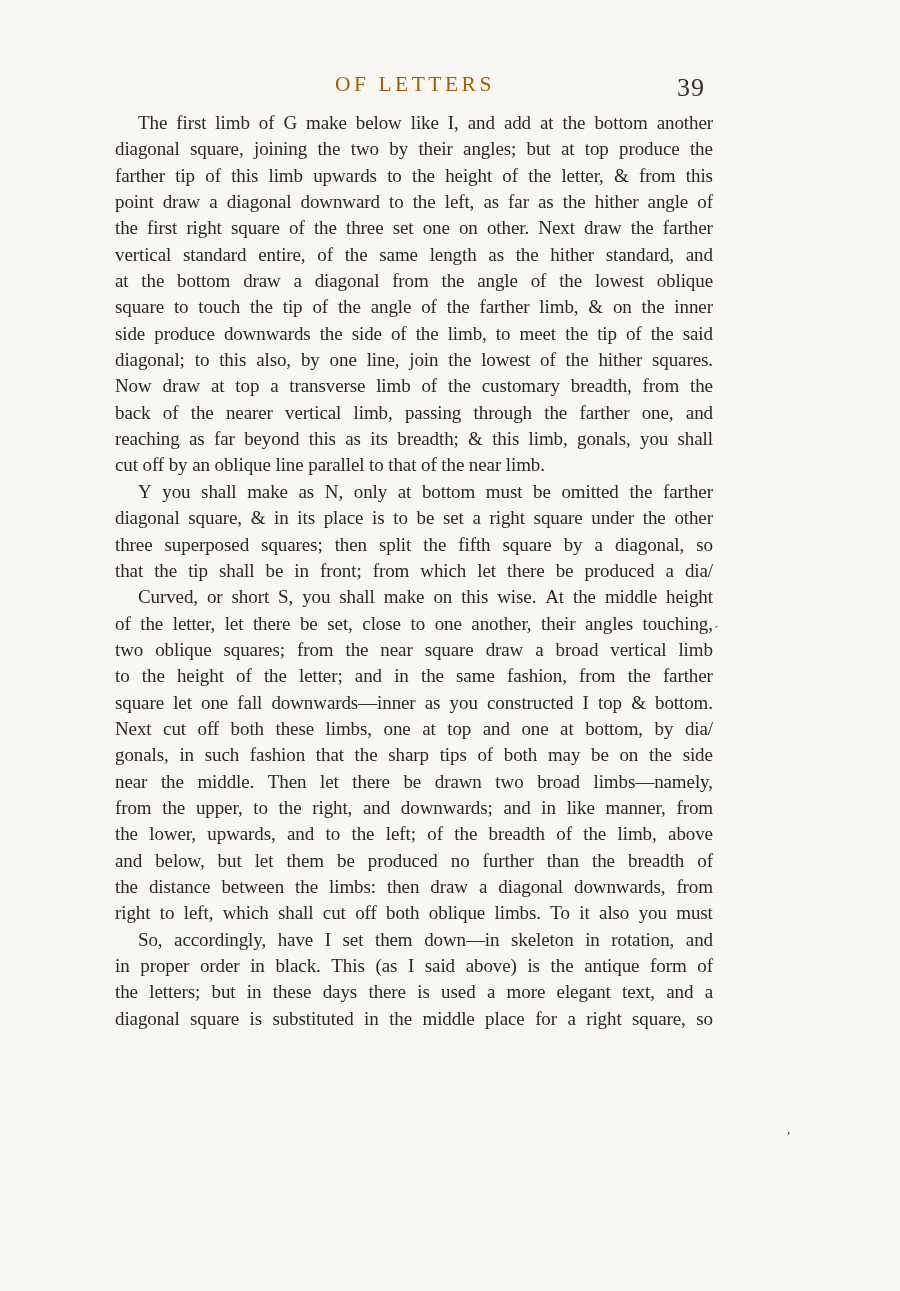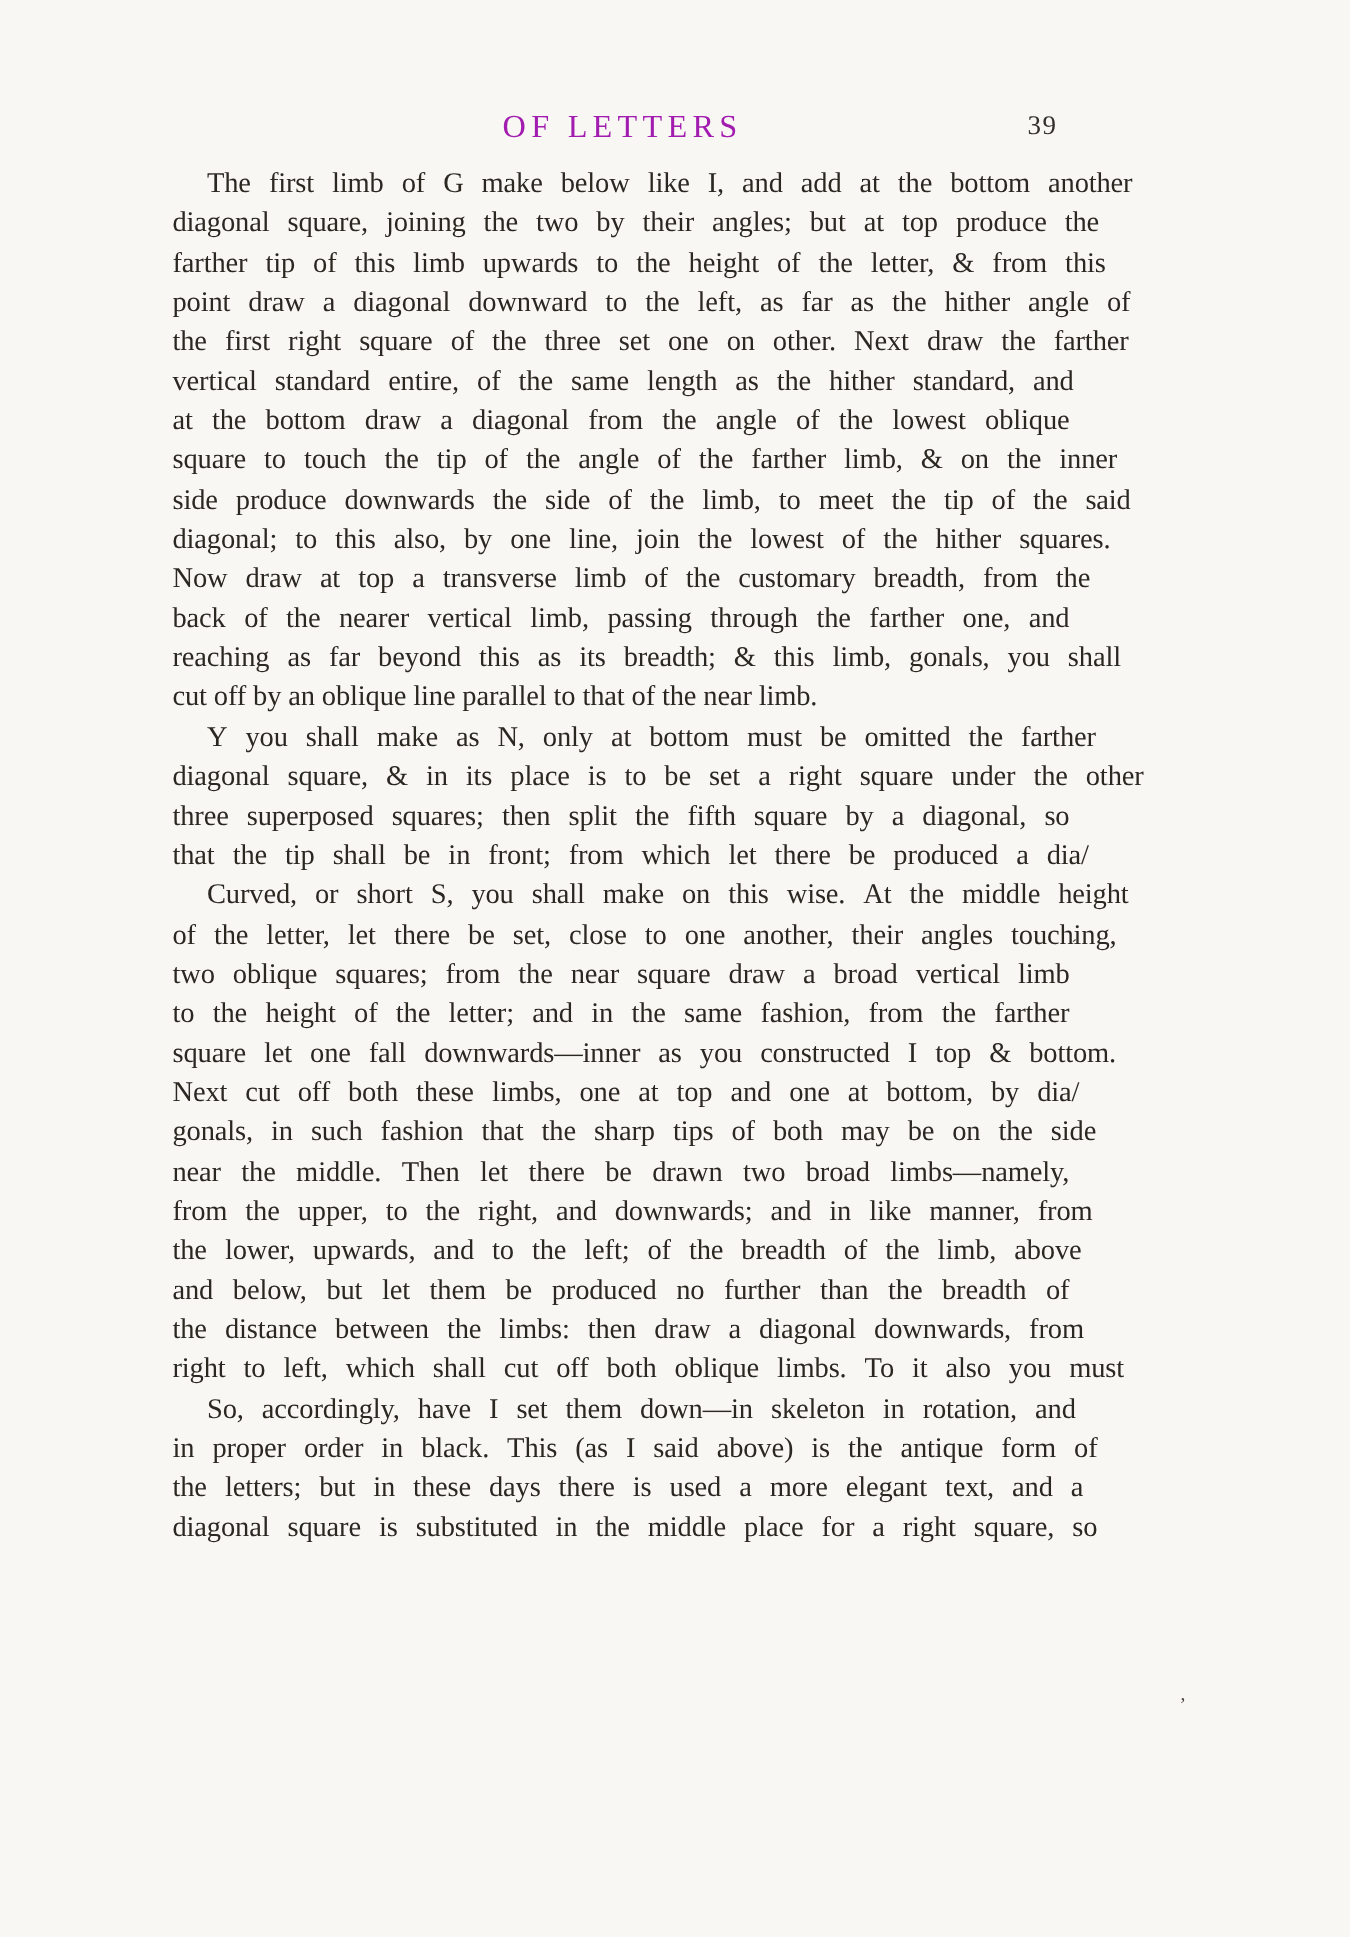--- a/index.html
+++ b/index.html
@@ -24,47 +24,46 @@
     left: 115px;
     top: 72px;
     width: 600px;
     height: 28px;
   }
   .header-title {
     display: block;
     text-align: center;
     font-size: 21.5px;
     letter-spacing: 3.5px;
-    color: #a21caf;
+    color: #a16207;
   }
   .page-number {
     position: absolute;
     right: 10px;
     top: 1px;
-    font-size: 18px;
+    font-size: 26px;
     letter-spacing: 1px;
     color: #33302a;
   }
   .text-block {
     position: absolute;
     left: 115px;
     top: 110px;
     width: 598px;
     font-size: 19px;
     letter-spacing: -0.1px;
   }
   .para {
     margin: 0;
     padding: 0;
   }
   .line {
     height: 26.35px;
     line-height: 26.35px;
     white-space: nowrap;
-    gap: 12px;
   }
   
   .line.j {
     display: flex;
     justify-content: space-between;
   }
   .line.indent {
     padding-left: 23px;
   }
   .line span {

